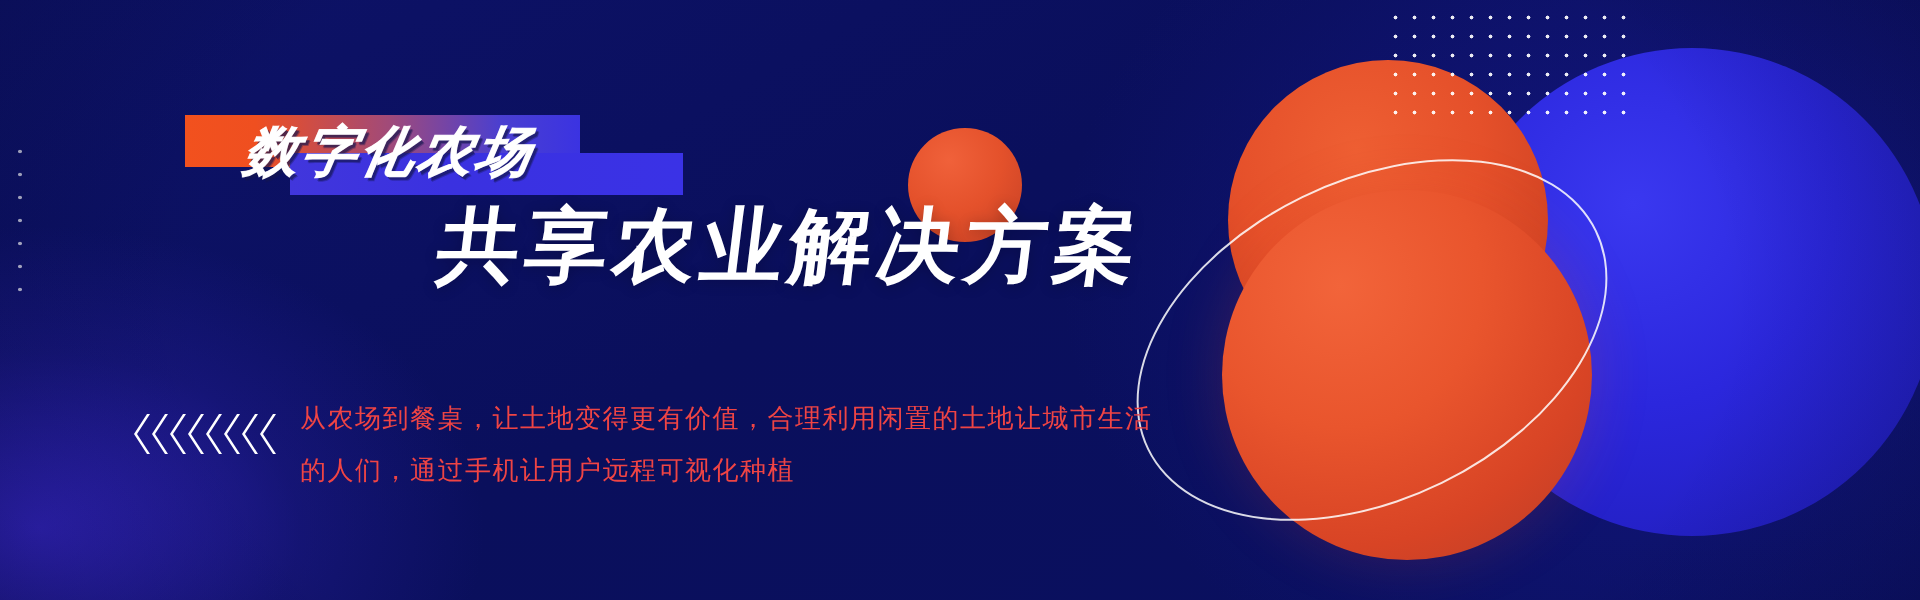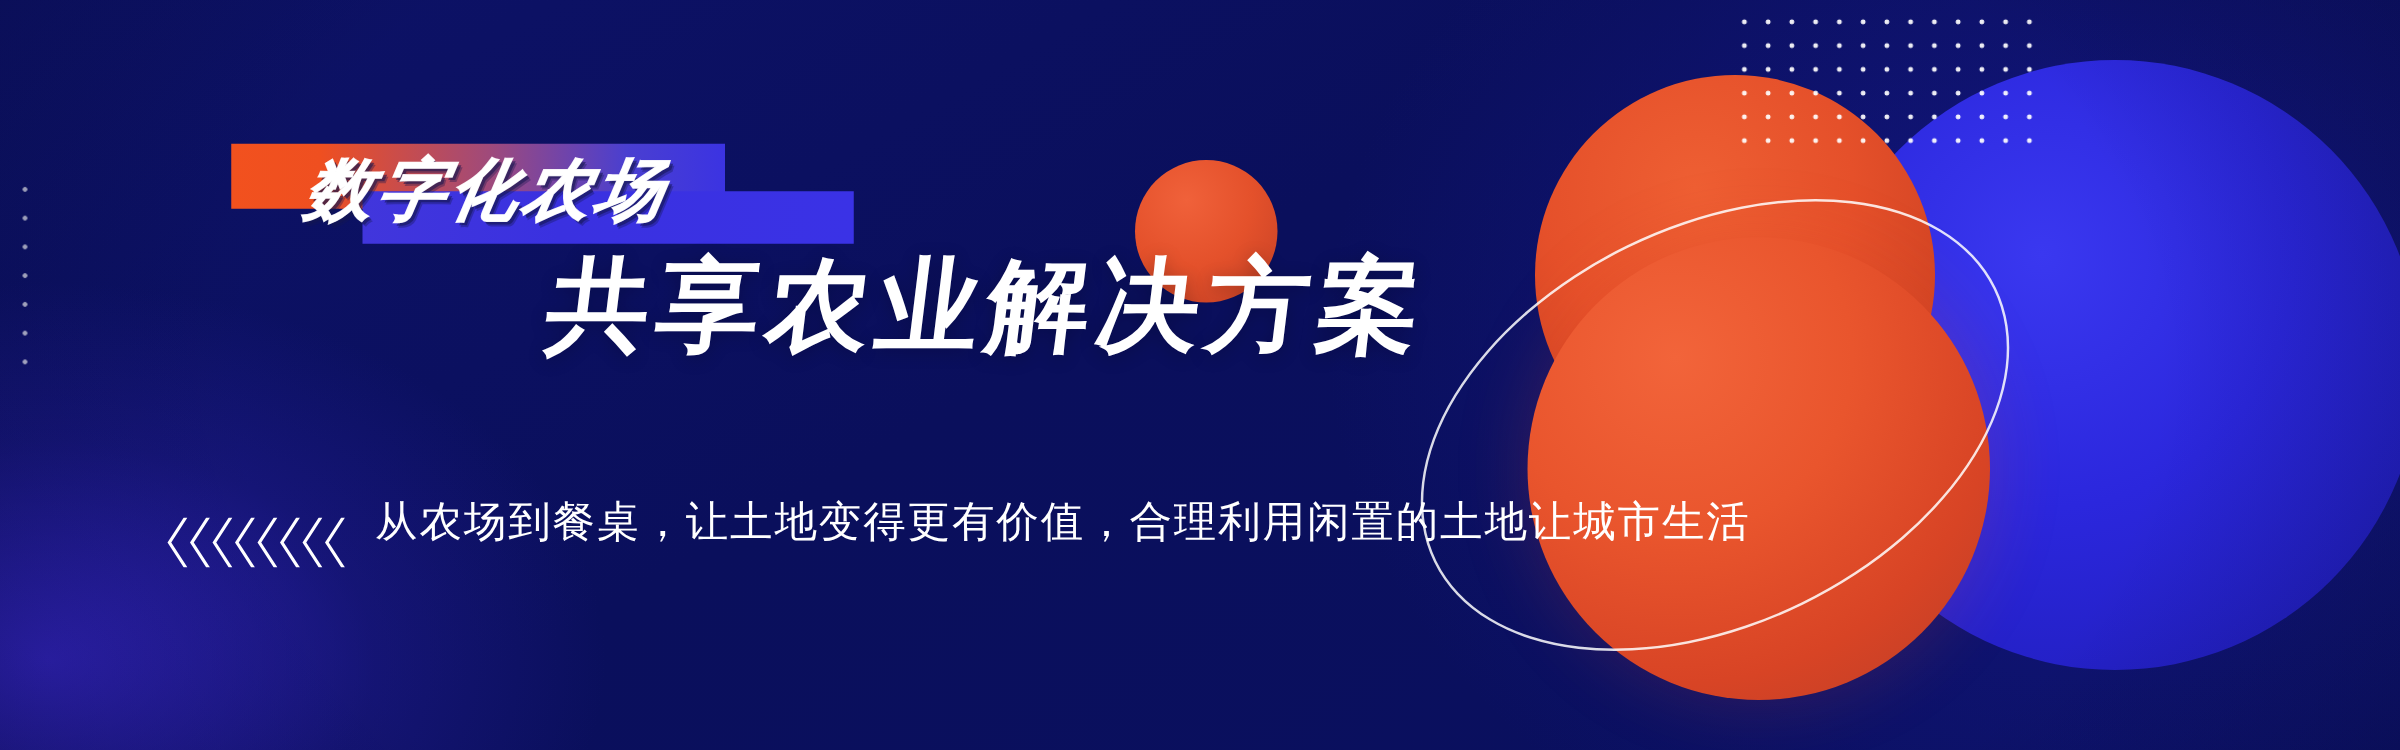--- a/index.html
+++ b/index.html
@@ -147,22 +147,22 @@
     transform:skewX(-7deg);
     text-shadow:0 2px 14px rgba(0,0,0,.22);
   }
 
   
   .subtitle{
     position:absolute;
     left:300px; top:392px;
     width:1000px;
     text-align:left;
-    color:#ffffff;
-    font-size:34px;
+    color:#ef4444;
+    font-size:26px;
     line-height:52px;
     letter-spacing:1.5px;
     font-weight:400;
   }
   .subtitle div{ white-space:nowrap; }
 
   
   .chevrons{
     position:absolute;
     left:133px; top:414px;
@@ -201,20 +201,21 @@
     <div class="badge-wrap">
       <div class="badge-bar-top"></div>
       <div class="badge-bar-bot"></div>
       <div class="badge-text">数字化农场</div>
     </div>
 
     <div class="headline">共享农业解决方案</div>
 
     <div class="subtitle">
       <div>从农场到餐桌，让土地变得更有价值，合理利用闲置的土地让城市生活</div>
+      <div>的人们，通过手机让用户远程可视化种植</div>
     </div>
 
     <div class="chevrons">
       <span class="chev2">
         <svg width="17" height="40" viewBox="0 0 17 40">
             <path d="M14 0 L17 0 L4 20 L17 40 L14 40 L1 20 Z" fill="#ffffff"></path>
           </svg>
       </span>
       <span class="chev2">
         <svg width="17" height="40" viewBox="0 0 17 40">

